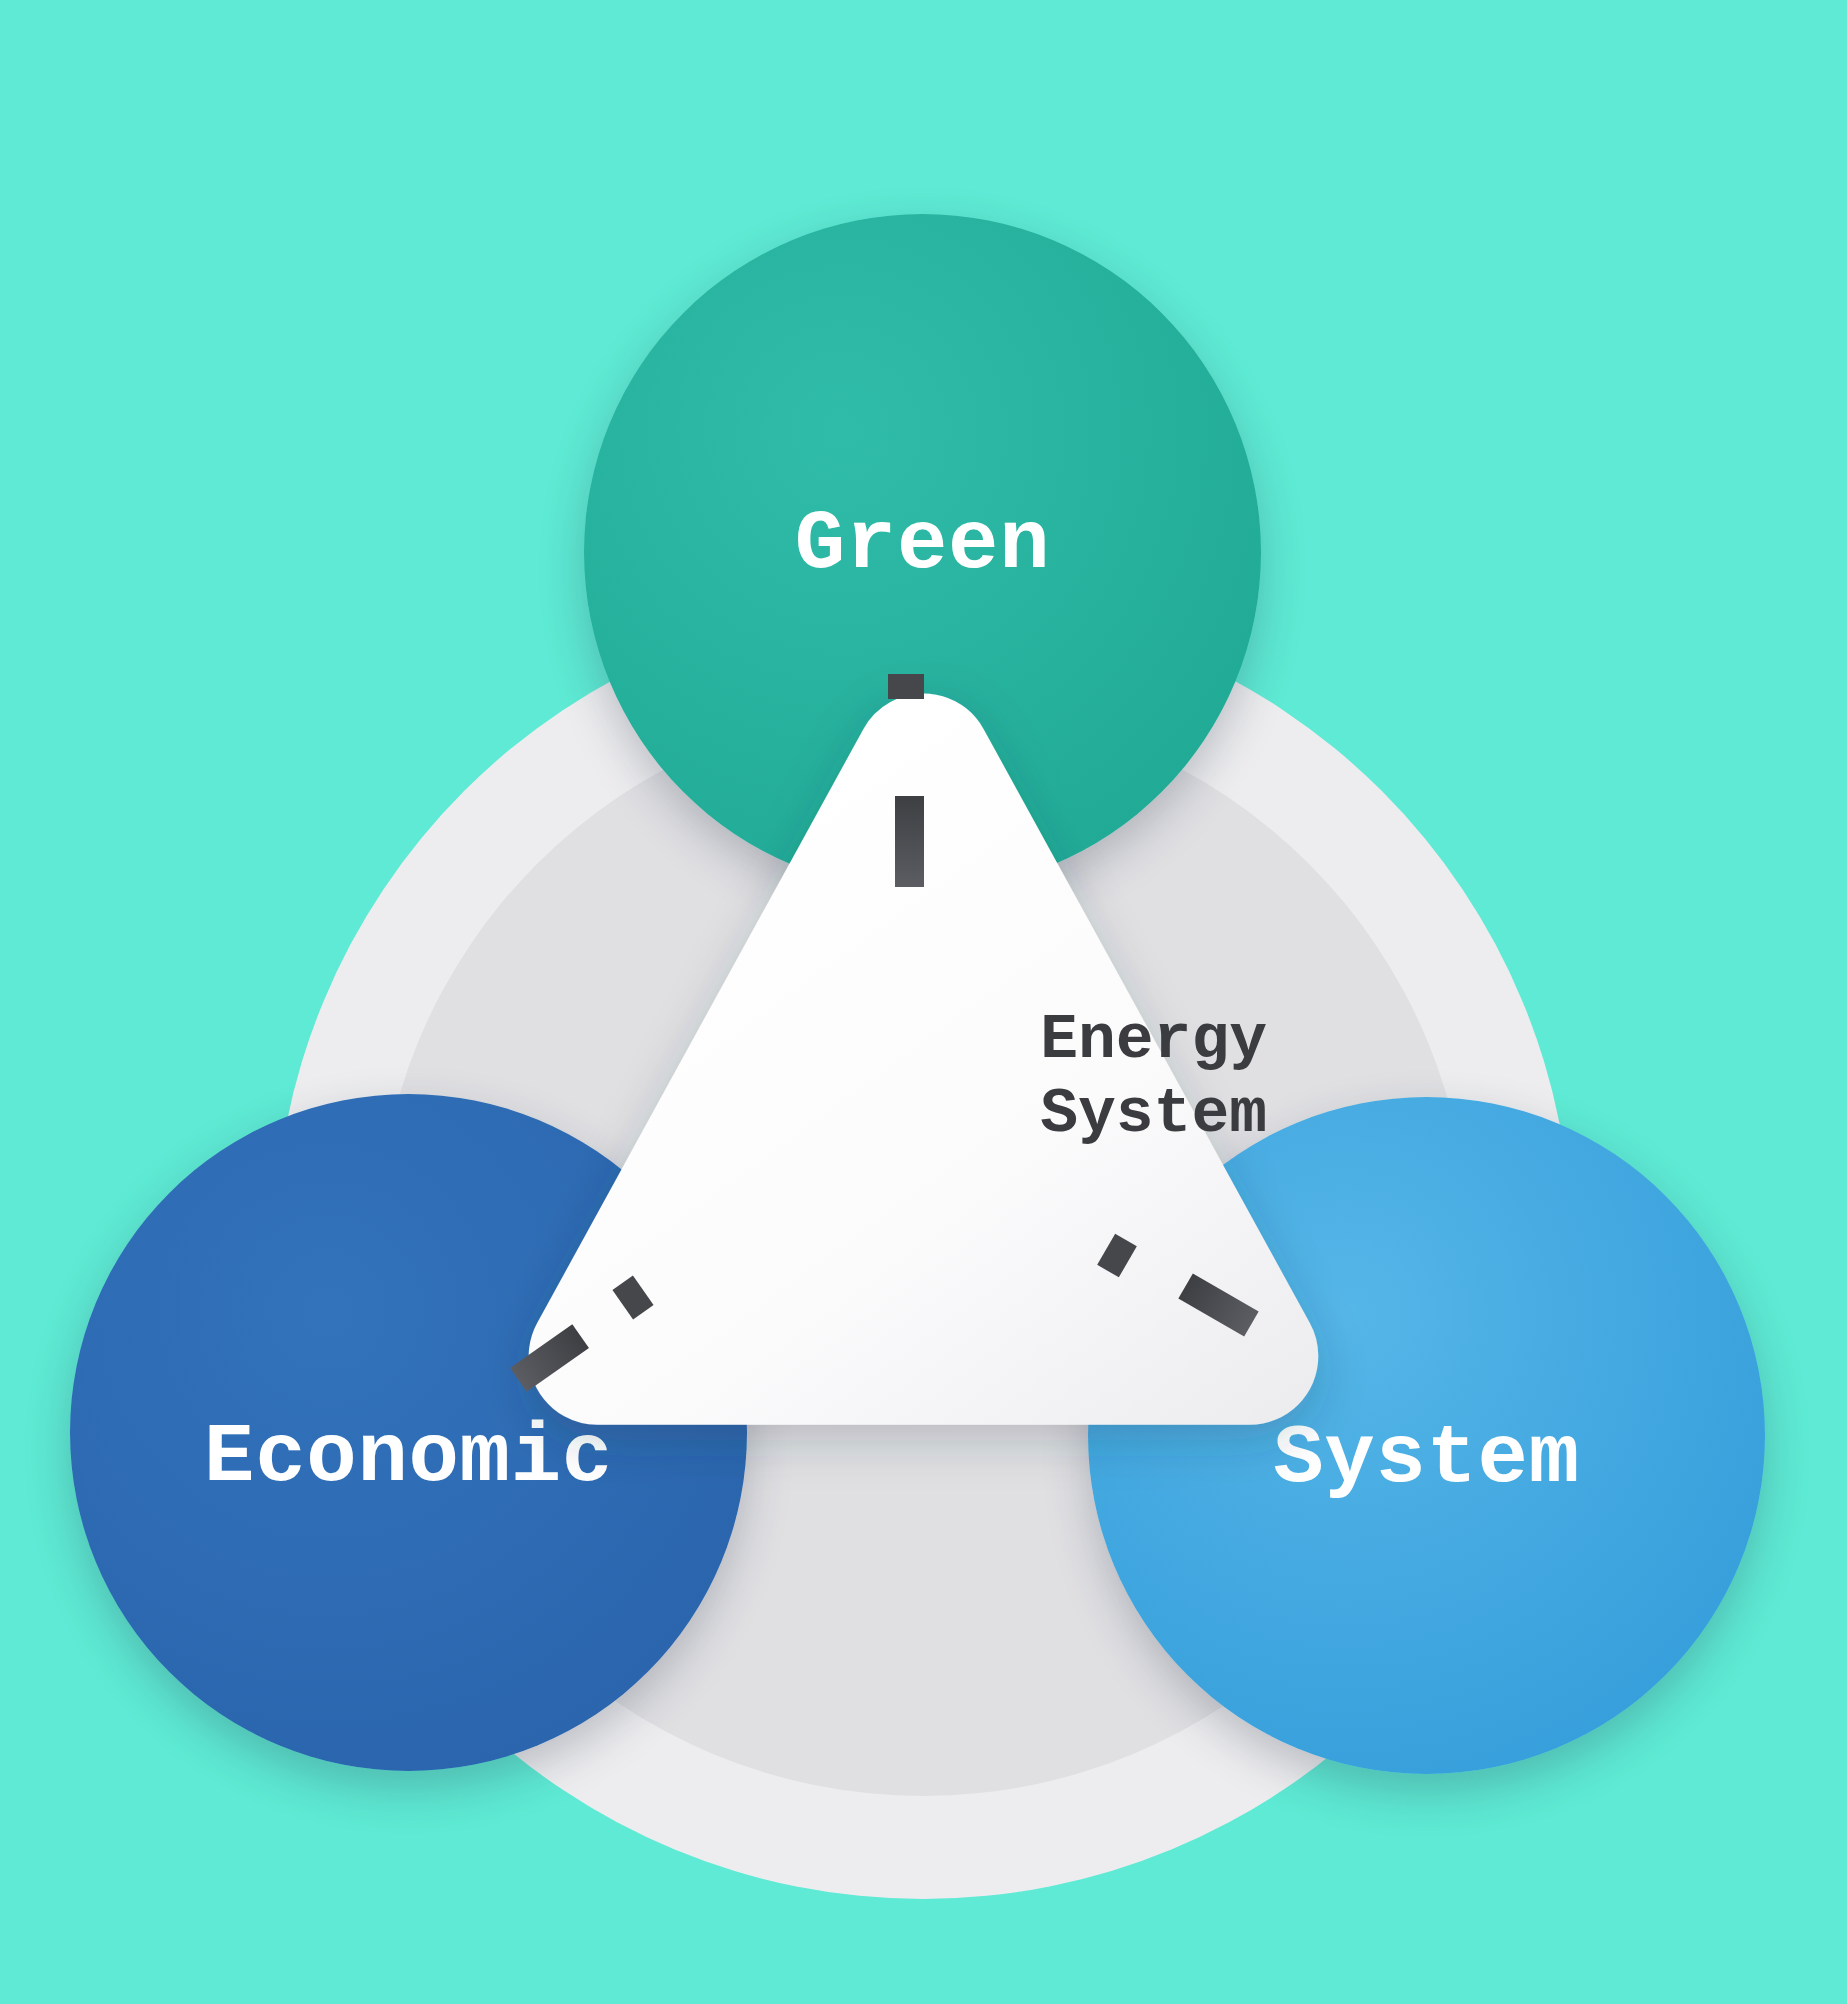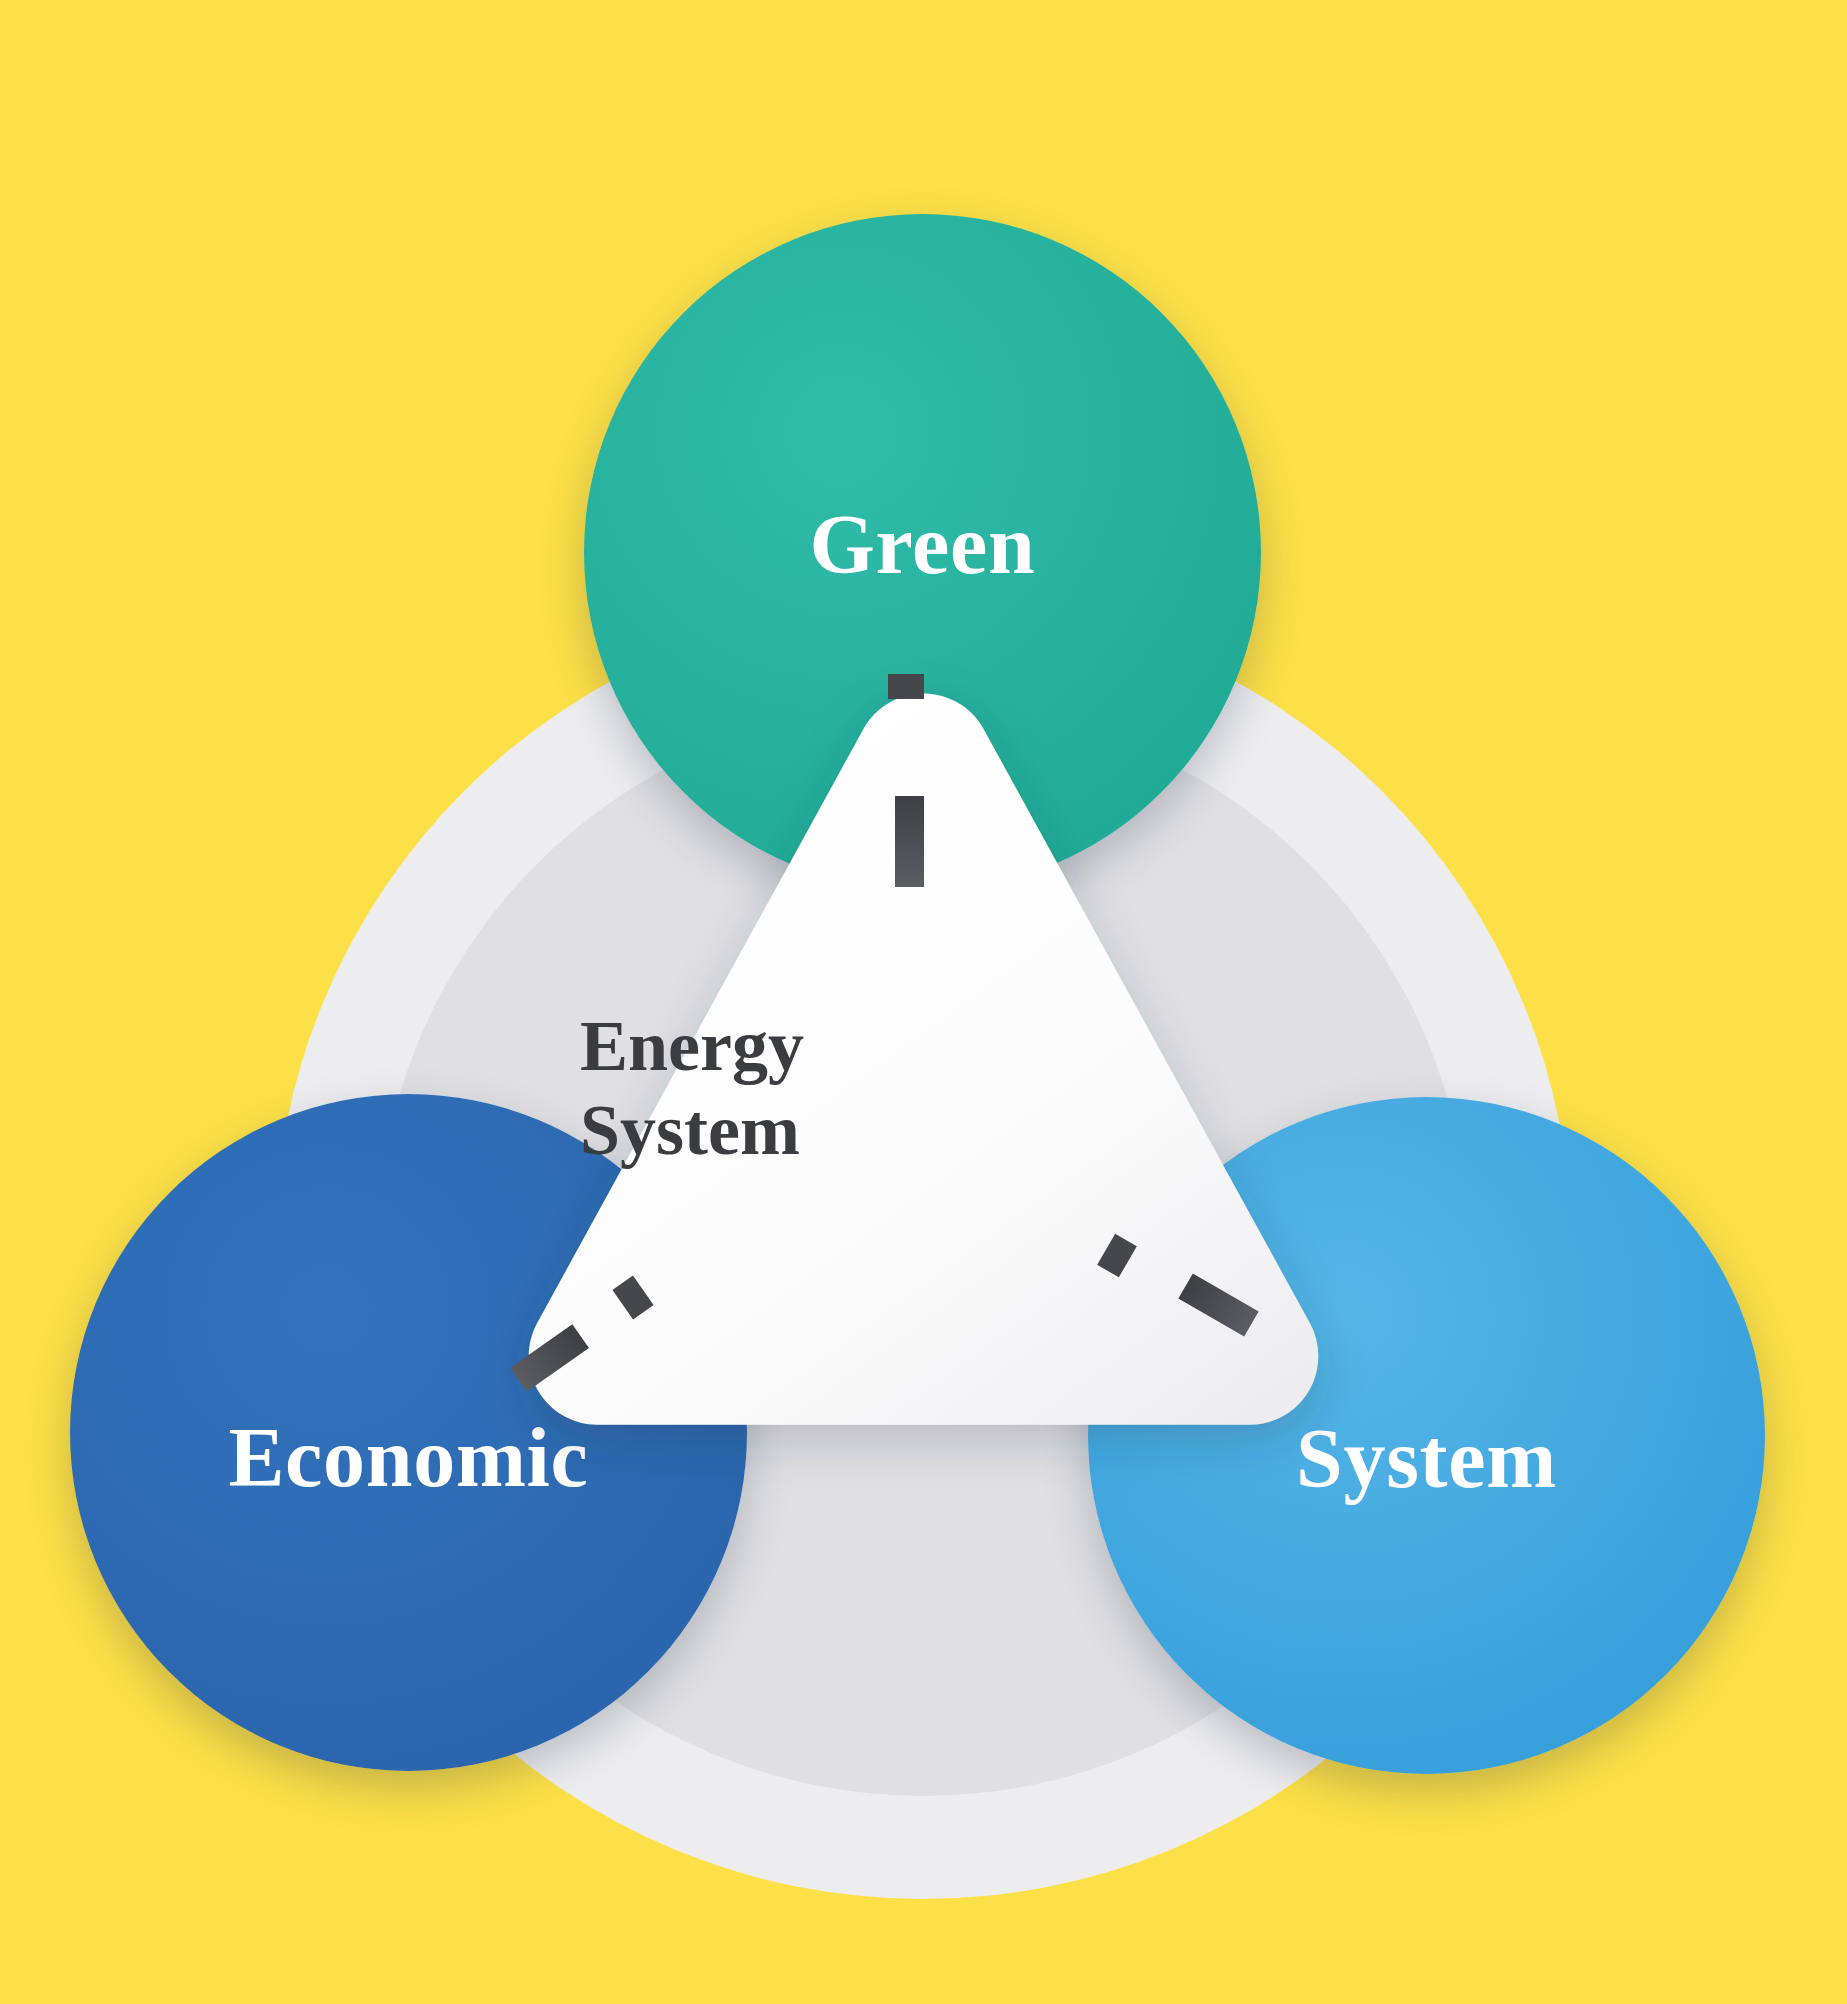--- a/index.html
+++ b/index.html
@@ -4,23 +4,23 @@
 <style>
   html, body {
     margin: 0;
     padding: 0;
     background: #ffffff;
   }
   .canvas {
     position: relative;
     width: 1847px;
     height: 2005px;
-    background: #fde047;
+    background: #5eead4;
     overflow: hidden;
-    font-family: Liberation Serif, serif;
+    font-family: Liberation Mono, monospace;
   }
 
   
   .bg-ring {
     position: absolute;
     left: 274px;
     top: 601px;
     width: 1298px;
     height: 1298px;
     border-radius: 50%;
@@ -79,22 +79,22 @@
     left: 0;
     top: 0;
   }
 
   
   .center-label {
     position: absolute;
     left: 580px;
     top: 1004px;
     width: 687px;
-    text-align: left;
-    font-size: 72px;
+    text-align: right;
+    font-size: 63px;
     line-height: 1.17;
     font-weight: bold;
     color: #3b3c40;
     white-space: pre-line;
     letter-spacing: 0px;
   }
 
   
   .notch {
     position: absolute;

